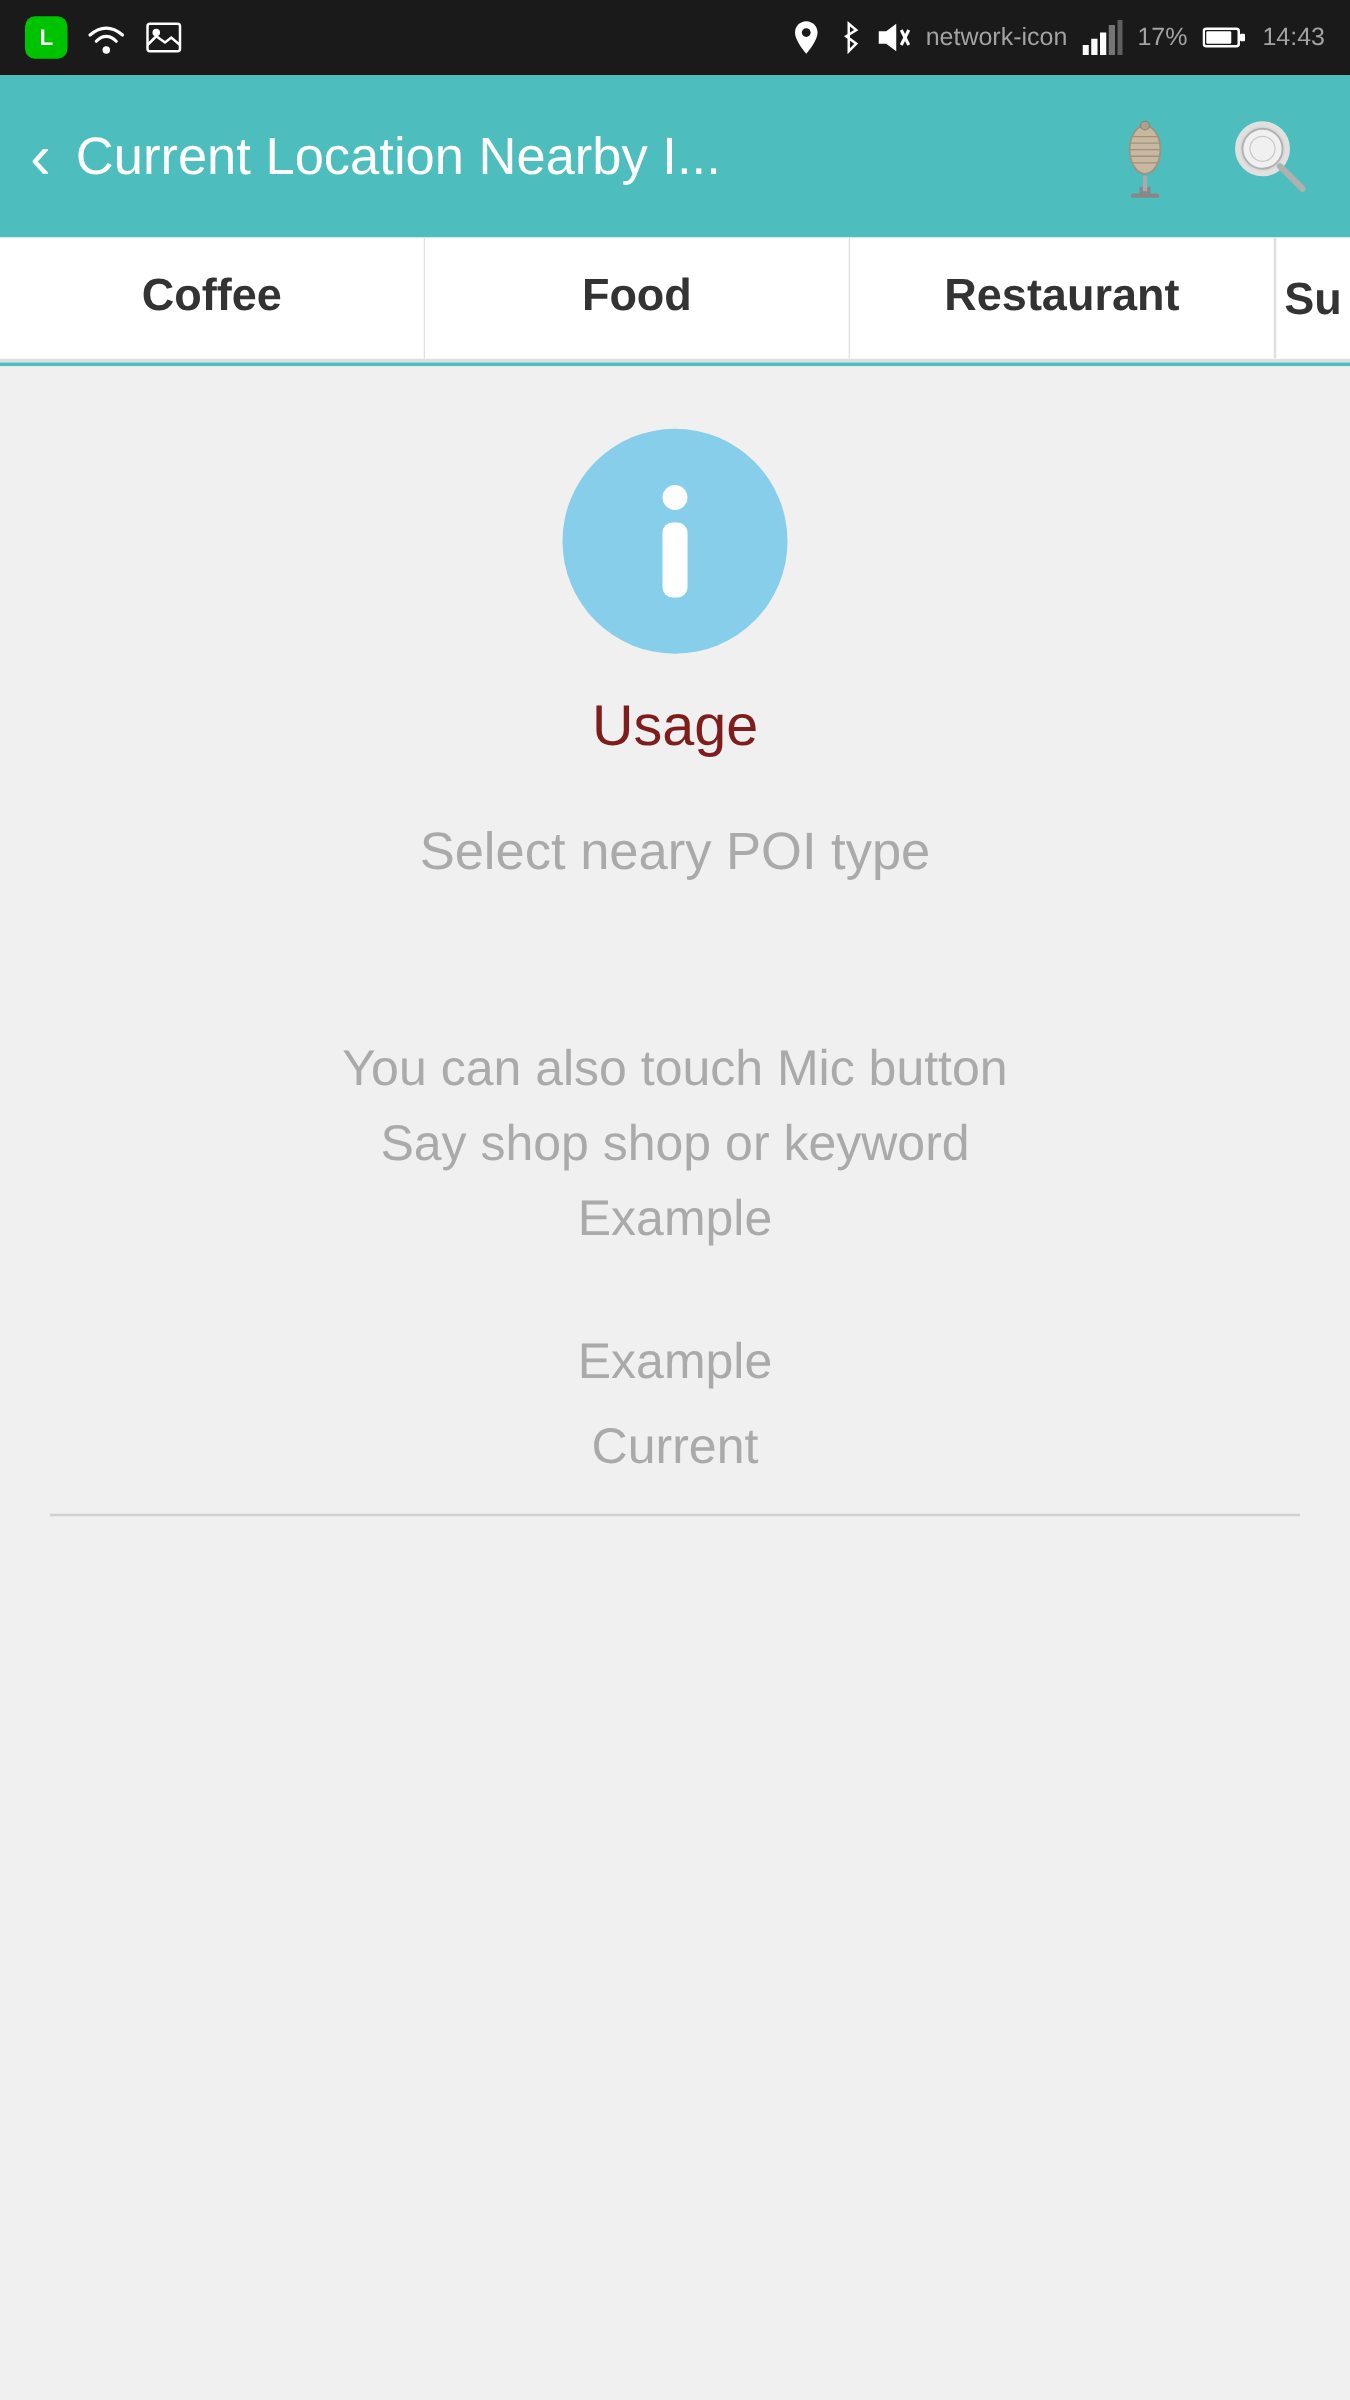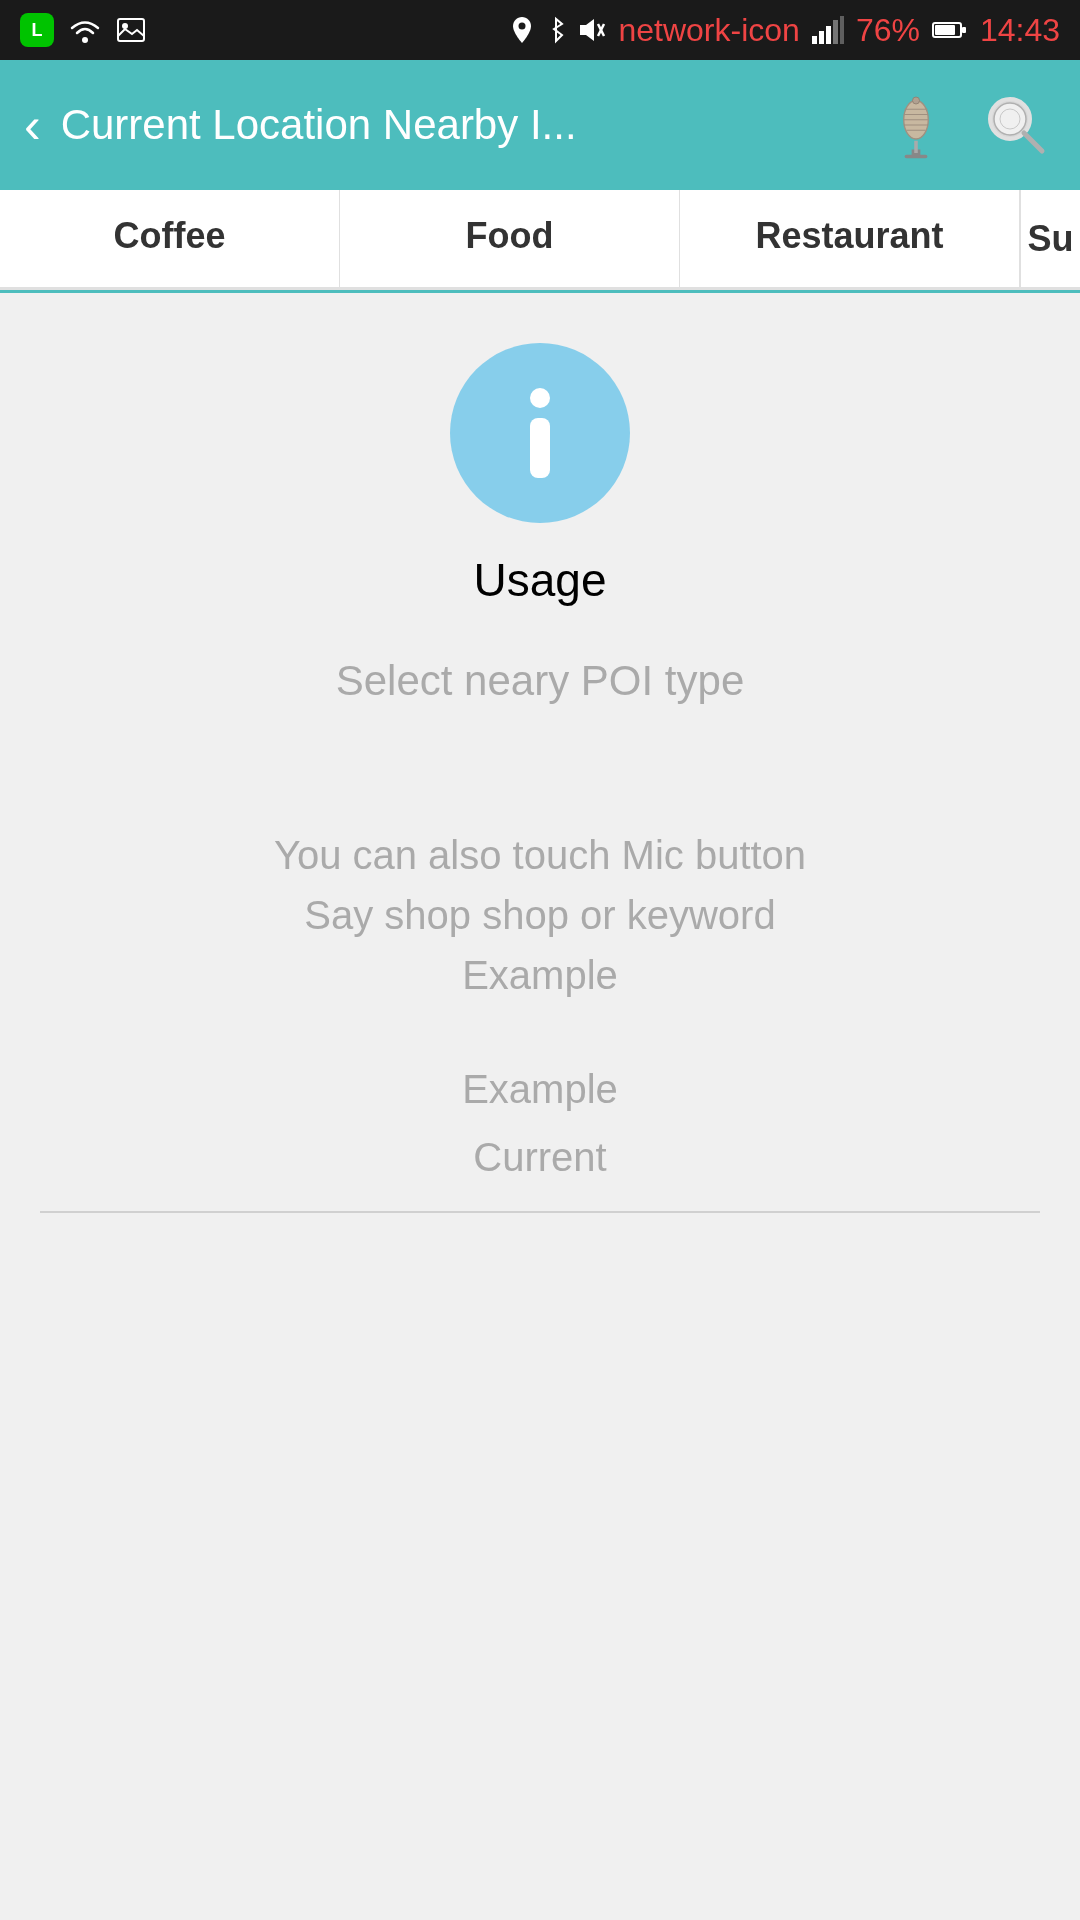--- a/index.html
+++ b/index.html
@@ -34,22 +34,22 @@
       gap: 14px;
     }
 
     .status-bar-right {
       display: flex;
       align-items: center;
       gap: 12px;
     }
 
     .status-text {
-      color: #ef4444;
-      font-size: 32px;
+      color: #a3a3a3;
+      font-size: 20px;
       font-weight: 500;
     }
 
     
     .line-icon {
       width: 34px;
       height: 34px;
       background: #00c300;
       border-radius: 8px;
       display: flex;
@@ -186,21 +186,21 @@
       border-radius: 50%;
       background: #87ceeb;
       display: flex;
       align-items: center;
       justify-content: center;
       margin-bottom: 30px;
     }
 
     .usage-title {
       font-size: 46px;
-      color: #000000;
+      color: #7f1d1d;
       margin-bottom: 50px;
     }
 
     .select-text {
       font-size: 42px;
       color: #aaa;
       text-align: center;
       margin-bottom: 120px;
     }
 
@@ -267,21 +267,21 @@
     <span class="status-text">network-icon</span>
 
     <svg width="32" height="28" viewBox="0 0 32 28" fill="white">
       <rect x="0" y="20" width="5" height="8" fill="white"></rect>
       <rect x="7" y="15" width="5" height="13" fill="white"></rect>
       <rect x="14" y="10" width="5" height="18" fill="white"></rect>
       <rect x="21" y="4" width="5" height="24" fill="white" opacity="0.4"></rect>
       <rect x="28" y="0" width="5" height="28" fill="white" opacity="0.3"></rect>
     </svg>
 
-    <span class="status-text">76%</span>
+    <span class="status-text">17%</span>
 
     <svg width="36" height="20" viewBox="0 0 36 20" fill="none">
       <rect x="1" y="3" width="28" height="14" rx="2" ry="2" stroke="white" stroke-width="2"></rect>
       <rect x="3" y="5" width="20" height="10" rx="1" fill="white"></rect>
       <rect x="30" y="7" width="4" height="6" rx="1" fill="white"></rect>
     </svg>
 
     <span class="status-text">14:43</span>
   </div>
 </div>

